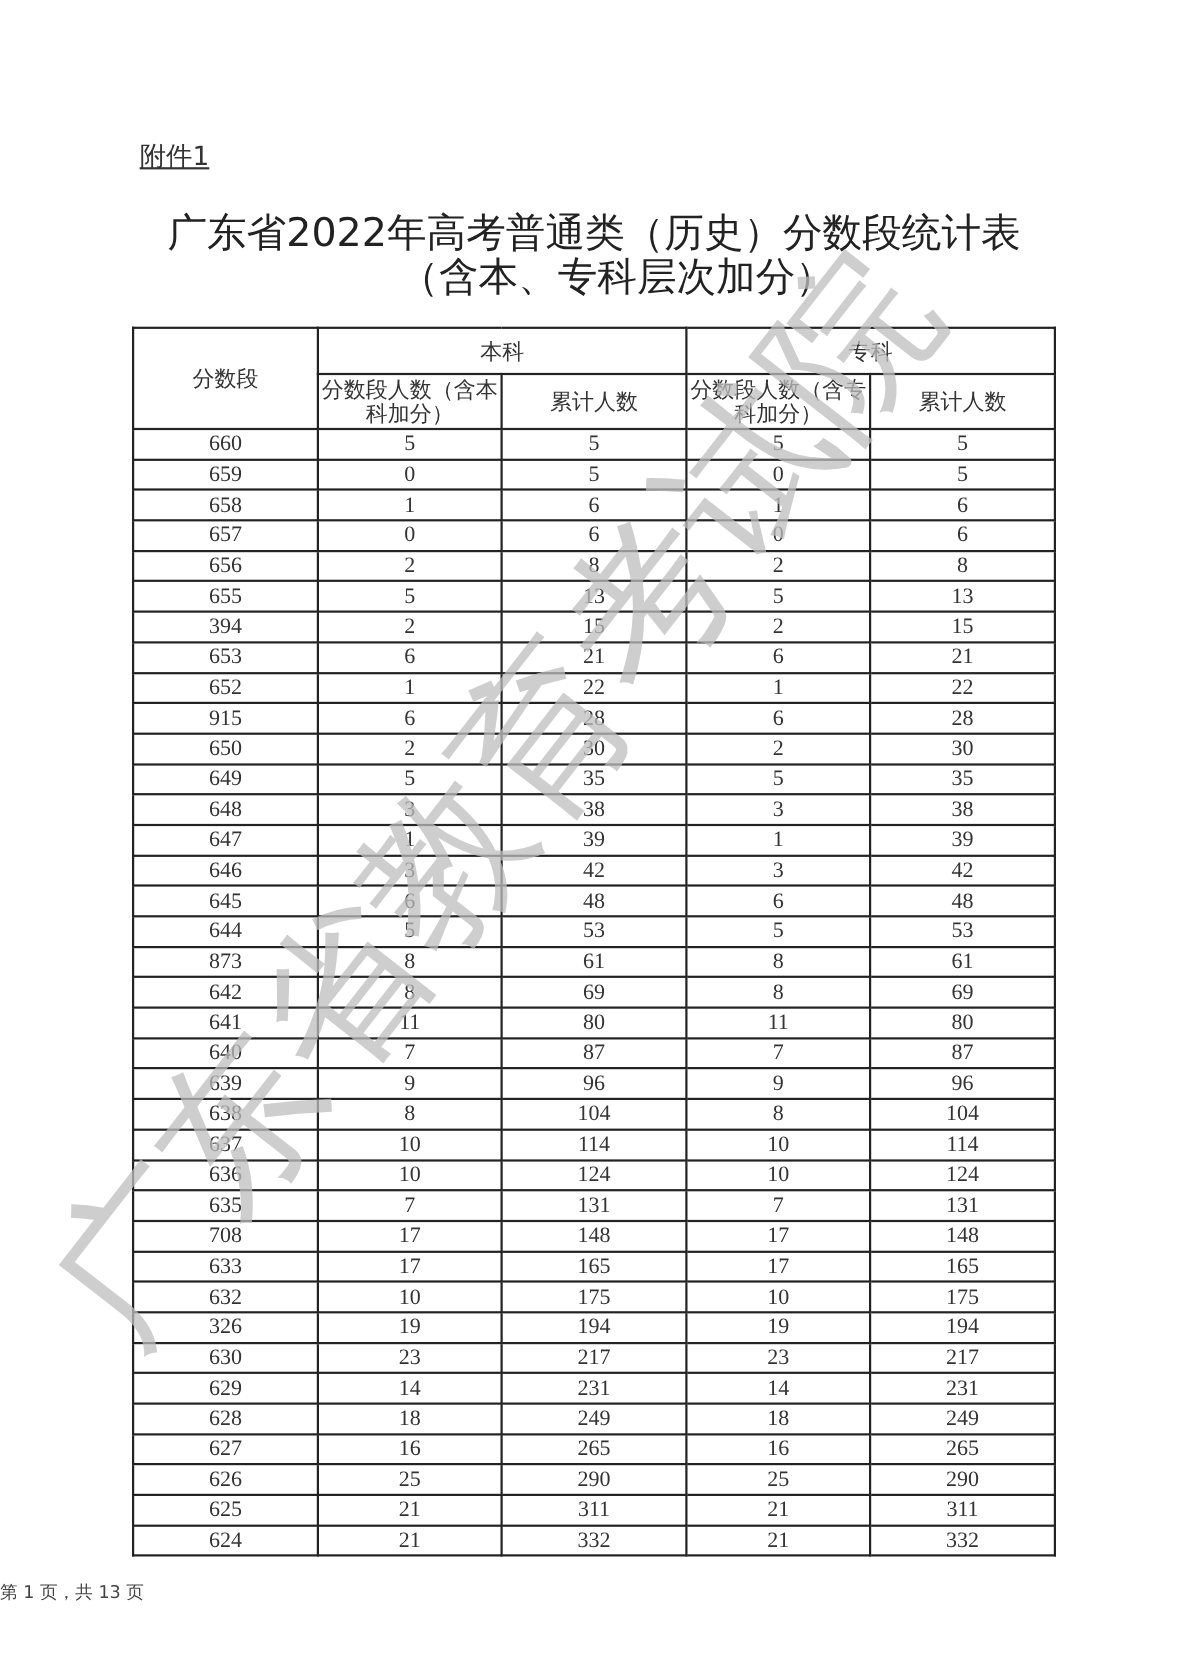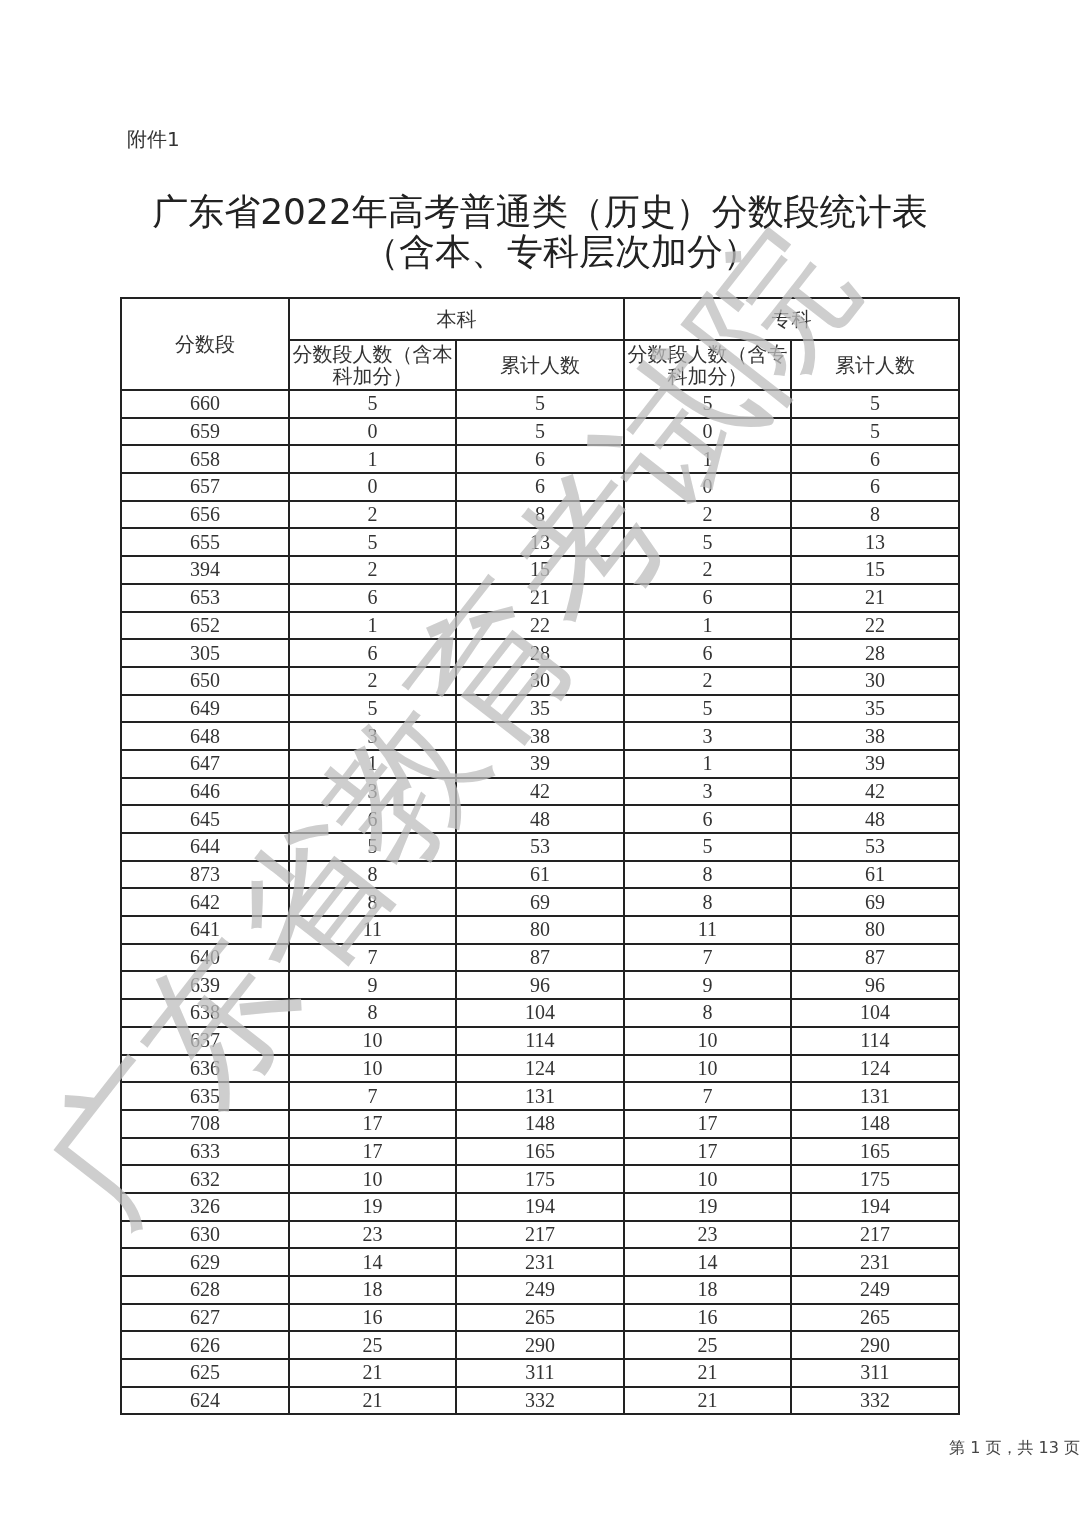--- a/index.html
+++ b/index.html
@@ -1,27 +1,27 @@
 <!DOCTYPE html>
 <html><head>
 <meta charset="utf-8">
 <style>
   html, body { margin:0; padding:0; background:#ffffff; }
   body { width:1080px; height:1527px; position:relative; overflow:hidden; font-family:"DejaVu Sans", sans-serif; color:#222; }
-  .attachment { position:absolute; left:127px; top:126px; font-size:20px; color:#333; }
+  .attachment { position:absolute; left:127px; top:126px; font-size:24px; color:#333;text-decoration:underline; }
   .title { position:absolute; left:0; width:1080px; text-align:center; font-size:36px; color:#222; letter-spacing:0px; }
   .title.l1 { top:188px;text-align:center; }
   .title.l2 { top:228px;margin-left:21px; }
   table.scores { position:absolute; left:120px; top:297px; width:838px; border-collapse:collapse; table-layout:fixed; }
   table.scores th, table.scores td { border:2px solid #222; text-align:center; padding:0; }
   table.scores th { font-weight:normal; font-size:20px; color:#333; line-height:22px; }
   table.scores td { font-family:"Liberation Serif", "DejaVu Serif", serif; font-size:20px; height:25.7px; line-height:25px; color:#333; }
   .h-row1 th { height:40px;margin-left:44px; }
   .h-row2 th { height:48px; }
-  .footer { position:absolute; top:1438px; left:0; width:1080px; text-align:right; font-size:16px; color:#444; }
+  .footer { position:absolute; top:1438px; left:0; width:1080px; text-align:left; font-size:16px; color:#444; }
   .watermark { position:absolute; left:0; top:0; width:1080px; height:1527px; pointer-events:none; }
 </style>
 </head>
 <body>
 
 <div class="attachment">附件1</div>
 <div class="title l1">广东省2022年高考普通类（历史）分数段统计表</div>
 <div class="title l2">（含本、专科层次加分）</div>
 
 <table class="scores">
@@ -103,21 +103,21 @@
         <td>21</td>
       </tr>
       <tr>
         <td>652</td>
         <td>1</td>
         <td>22</td>
         <td>1</td>
         <td>22</td>
       </tr>
       <tr>
-        <td>305</td>
+        <td>915</td>
         <td>6</td>
         <td>28</td>
         <td>6</td>
         <td>28</td>
       </tr>
       <tr>
         <td>650</td>
         <td>2</td>
         <td>30</td>
         <td>2</td>

